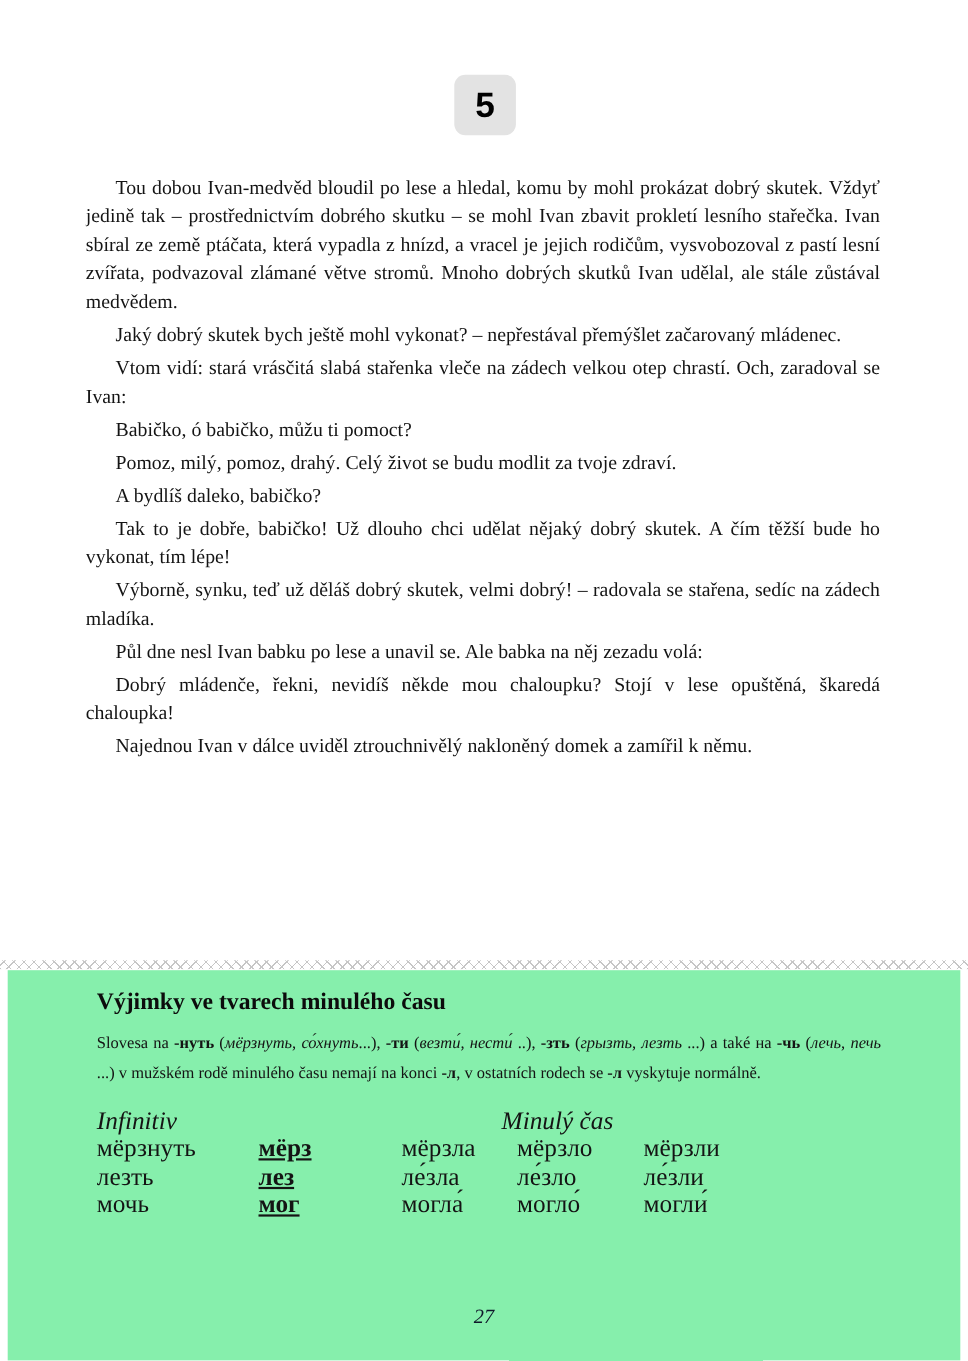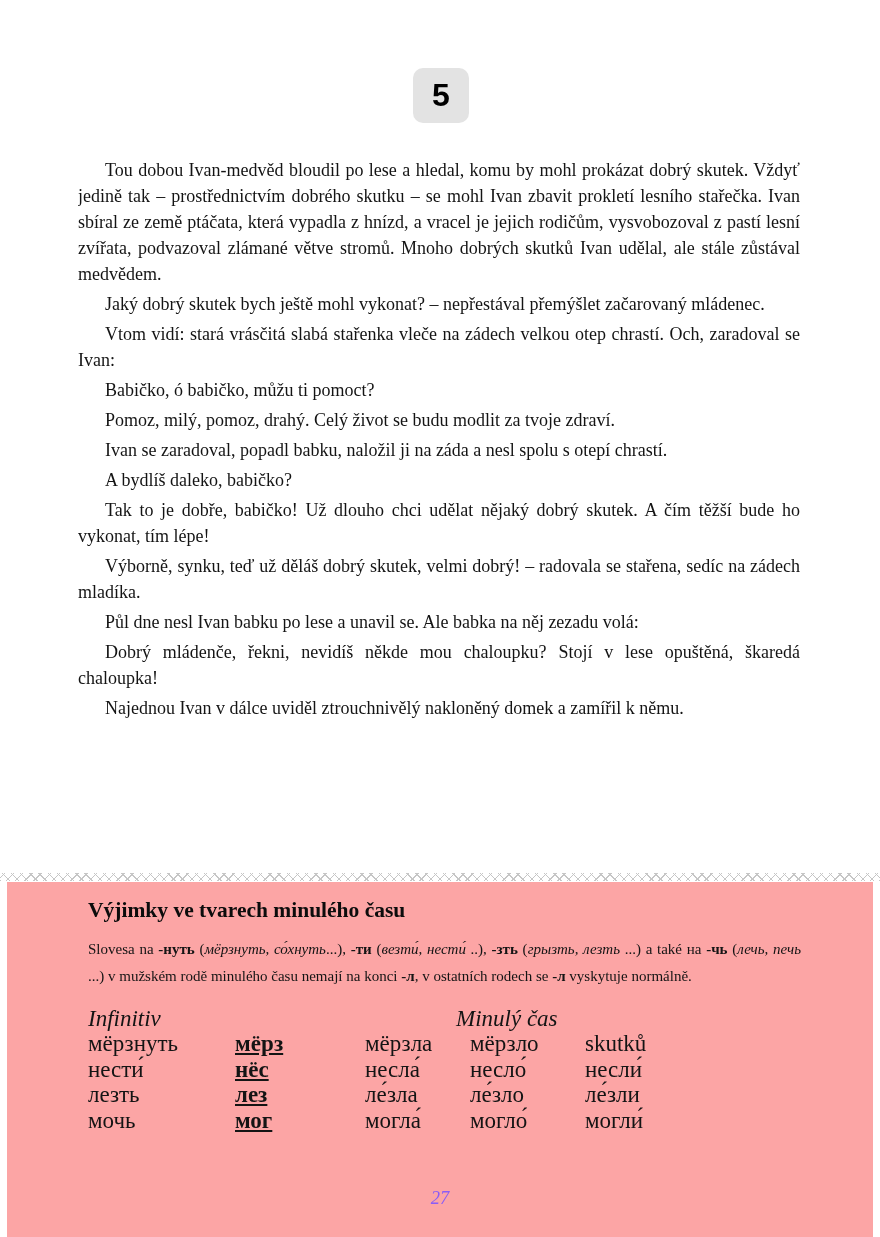--- a/index.html
+++ b/index.html
@@ -33,21 +33,21 @@
   .divider {
     position:absolute; top:873px; left:0; width:880px; height:8px;
     background:
       repeating-linear-gradient(45deg,  #c6c6c6 0 1px, transparent 1px 6.5px),
       repeating-linear-gradient(-45deg, #c6c6c6 0 1px, transparent 1px 6.5px);
   }
 
   
   .grammar {
     position:absolute; top:882px; left:7px; right:7px; bottom:0;
-    background:#fca5a5;
+    background:#86efac;
     padding:15px 72px 0 81px;
   }
   .grammar-heading {
     font-weight:700; font-size:21.5px; line-height:26px; color:#0c0c0c;
   }
   .grammar-intro {
     margin-top:13px;
     font-size:15px; line-height:26.5px; text-align:justify;
   }
   .grammar-intro .bold { font-weight:700; }
@@ -58,21 +58,21 @@
     display:grid;
     grid-template-columns:147px 130px 105px 115px 1fr;
     line-height:25.4px;
   }
   .vrow .hdr { font-style:italic; }
   .hdr-past { grid-column:4; margin-left:-14px; white-space:nowrap; }
   .vrow .masc { font-weight:700;text-decoration:underline; }
 
   .page-number {
     position:absolute; bottom:28px; left:0; width:100%;
-    text-align:center; font-style:italic; font-size:18.5px; color:#8b5cf6;
+    text-align:center; font-style:italic; font-size:18.5px; color:#0f172a;
   }
 </style>
 </head>
 <body>
 
 <div class="page">
 
   <div class="chapter-box">
     <span>5</span>
   </div>
@@ -82,21 +82,20 @@
       <p>Tou dobou Ivan-medvěd bloudil po lese a hledal, komu by mohl prokázat dobrý skutek. Vždyť jedině tak – prostřednictvím dobrého skutku – se mohl Ivan zbavit prokletí lesního stařečka. Ivan sbíral ze země ptáčata, která vypadla z hnízd, a vracel je jejich rodičům, vysvobozoval z pastí lesní zvířata, podvazoval zlámané větve stromů. Mnoho dobrých skutků Ivan udělal, ale stále zůstával medvědem.</p>
 
       <p>Jaký dobrý skutek bych ještě mohl vykonat? – nepřestával přemýšlet začarovaný mládenec.</p>
 
       <p>Vtom vidí: stará vrásčitá slabá stařenka vleče na zádech velkou otep chrastí. Och, zaradoval se Ivan:</p>
 
       <p>Babičko, ó babičko, můžu ti pomoct?</p>
 
       <p>Pomoz, milý, pomoz, drahý. Celý život se budu modlit za tvoje zdraví.</p>
 
-      <p>Ivan se zaradoval, popadl babku, naložil ji na záda a nesl spolu s otepí chrastí.</p>
 
       <p>A bydlíš daleko, babičko?</p>
 
 
       <p>Tak to je dobře, babičko! Už dlouho chci udělat nějaký dobrý skutek. A čím těžší bude ho vykonat, tím lépe!</p>
 
       <p>Výborně, synku, teď už děláš dobrý skutek, velmi dobrý! – radovala se stařena, sedíc na zádech mladíka.</p>
 
       <p>Půl dne nesl Ivan babku po lese a unavil se. Ale babka na něj zezadu volá:</p>
 
@@ -117,30 +116,23 @@
         <span class="hdr">Infinitiv</span>
         <span class="hdr hdr-past">Minulý čas</span>
       </div>
       <div>
 
           <div class="vrow">
             <span class="cell">мёрзнуть</span>
             <span class="cell masc">мёрз</span>
             <span class="cell">мёрзла</span>
             <span class="cell">мёрзло</span>
-            <span class="cell">skutků</span>
+            <span class="cell">мёрзли</span>
           </div>
 
-          <div class="vrow">
-            <span class="cell">нести́</span>
-            <span class="cell masc">нёс</span>
-            <span class="cell">несла́</span>
-            <span class="cell">несло́</span>
-            <span class="cell">несли́</span>
-          </div>
 
           <div class="vrow">
             <span class="cell">лезть</span>
             <span class="cell masc">лез</span>
             <span class="cell">ле́зла</span>
             <span class="cell">ле́зло</span>
             <span class="cell">ле́зли</span>
           </div>
 
           <div class="vrow">

